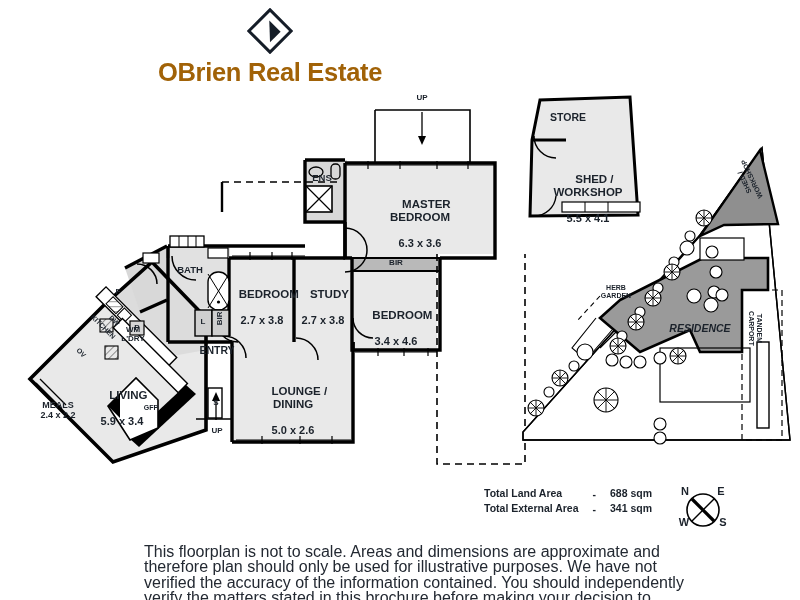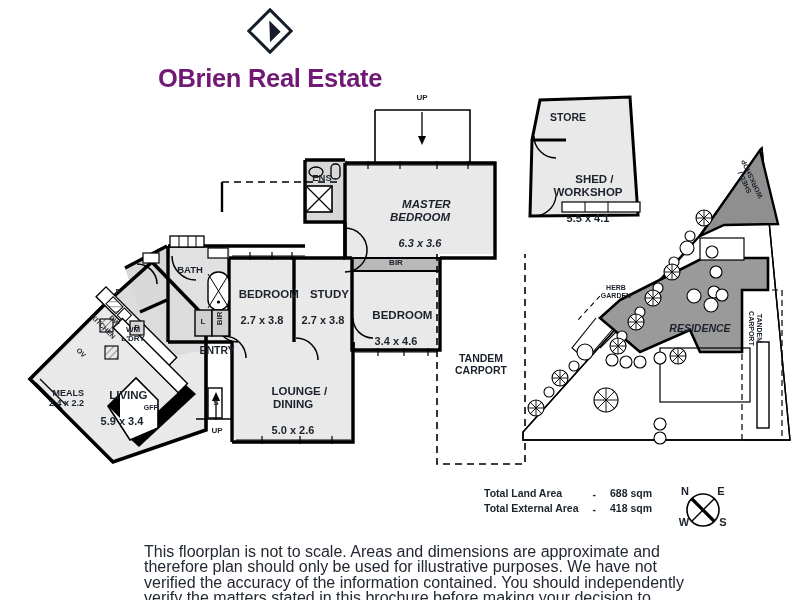--- a/index.html
+++ b/index.html
@@ -8,21 +8,21 @@
     font-family:"Liberation Sans", sans-serif;
     color:#1b222b;position:relative;overflow:hidden;
   }
   #stage{position:absolute;left:0;top:0;width:800px;height:600px;}
 
   
   .brand{position:absolute;left:0;top:8px;width:540px;text-align:center;}
   .brand-mark{width:46px;height:46px;margin:0 auto;}
   .brand-name{
     font-size:25.5px;font-weight:700;letter-spacing:-0.3px;
-    color:#701a75;margin-top:10px;
+    color:#a16207;margin-top:4px;
   }
 
   
   .lbl{position:absolute;font-weight:700;color:#1b222b;line-height:1.12;
        text-align:center;white-space:pre;pointer-events:none;}
   .rm{font-size:11.5px;}
   .rm .dim{font-weight:700;font-size:11px;display:block;}
   .tiny{font-size:8px;font-weight:700;}
   .mini{font-size:7px;font-weight:700;}
   .sm{font-size:9.5px;font-weight:700;}
@@ -287,21 +287,21 @@
       </g>
     </g>
 
     <g transform="translate(703,510)">
       <circle cx="0" cy="0" r="16" fill="#fff" stroke="#000" stroke-width="1.6"></circle>
       <path d="M-11 -11 L11 11" stroke="#000" stroke-width="3.2"></path>
       <path d="M11 -11 L-11 11" stroke="#000" stroke-width="1.4"></path>
     </g>
   </svg>
 
-  <div class="lbl rm" style="left:345px;top:185px;width:150px;font-style:italic;">
+  <div class="lbl rm" style="left:345px;top:185px;width:150px;">
     <span>MASTER
 BEDROOM</span>
     <span class="dim">6.3 x 3.6</span>
   </div>
 
   <div class="lbl rm" style="left:226px;top:275px;width:72px;">
     <span>BEDROOM</span>
     <span class="dim">2.7 x 3.8</span>
   </div>
 
@@ -319,21 +319,21 @@
     <span>LOUNGE /
 DINING</span>
     <span class="dim">5.0 x 2.6</span>
   </div>
 
   <div class="lbl rm" style="left:80px;top:376px;width:84px;">
     <span>LIVING</span>
     <span class="dim">5.9 x 3.4</span>
   </div>
 
-  <div class="lbl" style="left:22px;top:378px;width:62px;font-size:9px;text-align:right;">
+  <div class="lbl" style="left:22px;top:390px;width:62px;font-size:9px;">
     <span>MEALS</span>
     <span class="dim" style="font-size:9px;">2.4 x 2.2</span>
   </div>
 
   <div class="lbl sm" style="left:302px;top:173px;width:40px;">ENS</div>
   <div class="lbl sm" style="left:168px;top:265px;width:44px;">BATH</div>
   <div class="lbl md" style="left:182px;top:345px;width:70px;">ENTRY</div>
 
   <div class="lbl mini" style="left:80px;top:323px;width:46px;transform:rotate(45deg);transform-origin:center;">KITCHEN</div>
   <div class="lbl tiny" style="left:116px;top:282px;width:34px;line-height:1.15;margin-top:43px;">WM
@@ -345,22 +345,20 @@
   <div class="lbl tiny" style="left:130px;top:324px;width:14px;">P</div>
   <div class="lbl mini" style="left:72px;top:349px;width:18px;transform:rotate(45deg);">OV</div>
   <div class="lbl mini" style="left:104px;top:317px;width:20px;transform:rotate(45deg);">DW</div>
   <div class="lbl tiny" style="left:112px;top:288px;width:12px;">F</div>
   <div class="lbl mini" style="left:138px;top:404px;width:26px;">GFP</div>
   <div class="lbl tiny" style="left:210px;top:399px;width:12px;">S</div>
 
   <div class="lbl tiny" style="left:410px;top:94px;width:24px;">UP</div>
   <div class="lbl tiny" style="left:205px;top:427px;width:24px;">UP</div>
 
-  <div class="lbl md" style="left:436px;top:352px;width:90px;line-height:1.15;">TANDEM
-CARPORT</div>
 
   <div class="lbl md" style="left:540px;top:112px;width:56px;">STORE</div>
   <div class="lbl rm" style="left:536px;top:160px;width:104px;">
     <span>SHED /
 WORKSHOP</span>
     <span class="dim">5.5 x 4.1</span>
   </div>
 
   <div class="lbl md" style="left:655px;top:323px;width:90px;font-style:italic;">RESIDENCE</div>
   <div class="lbl mini" style="left:723px;top:172px;width:52px;transform:rotate(-115deg);line-height:1.2;">SHED /
@@ -374,21 +372,21 @@
     <table>
       <tbody>
           <tr>
         <td>Total Land Area</td>
         <td class="dash">-</td>
         <td>688 sqm</td>
       </tr>
       <tr>
         <td>Total External Area</td>
         <td class="dash">-</td>
-        <td>418 sqm</td>
+        <td>341 sqm</td>
       </tr>
     </tbody>
       </table>
   </div>
 
   <div class="lbl" style="left:678px;top:485px;width:14px;font-size:11px;">N</div>
   <div class="lbl" style="left:714px;top:485px;width:14px;font-size:11px;">E</div>
   <div class="lbl" style="left:676px;top:516px;width:16px;font-size:11px;">W</div>
   <div class="lbl" style="left:716px;top:516px;width:14px;font-size:11px;">S</div>
 

